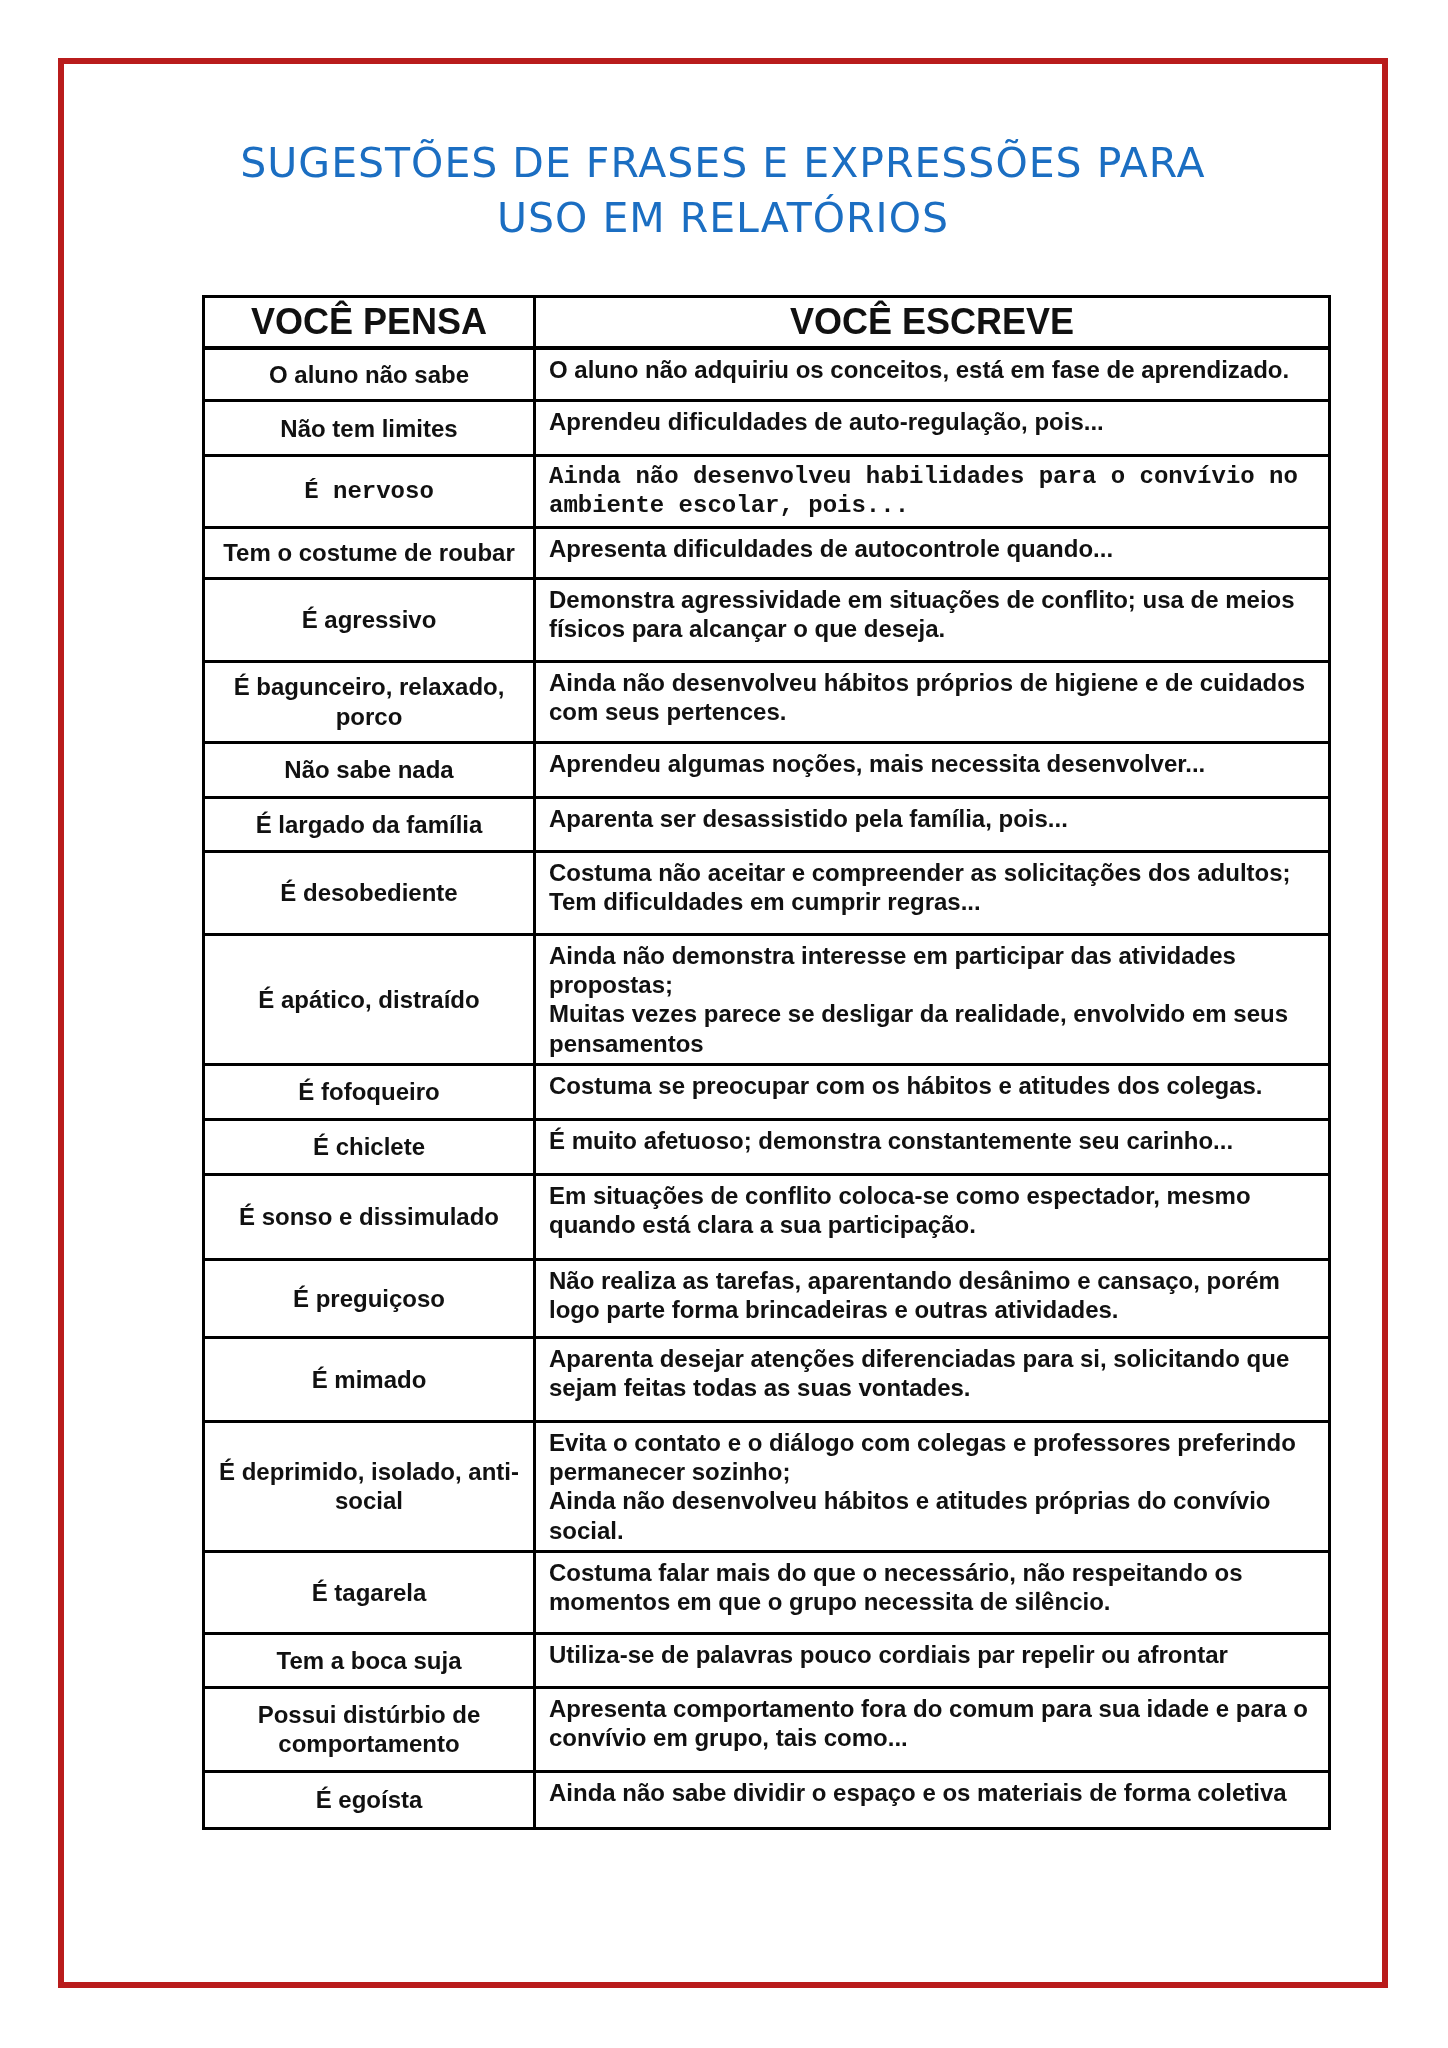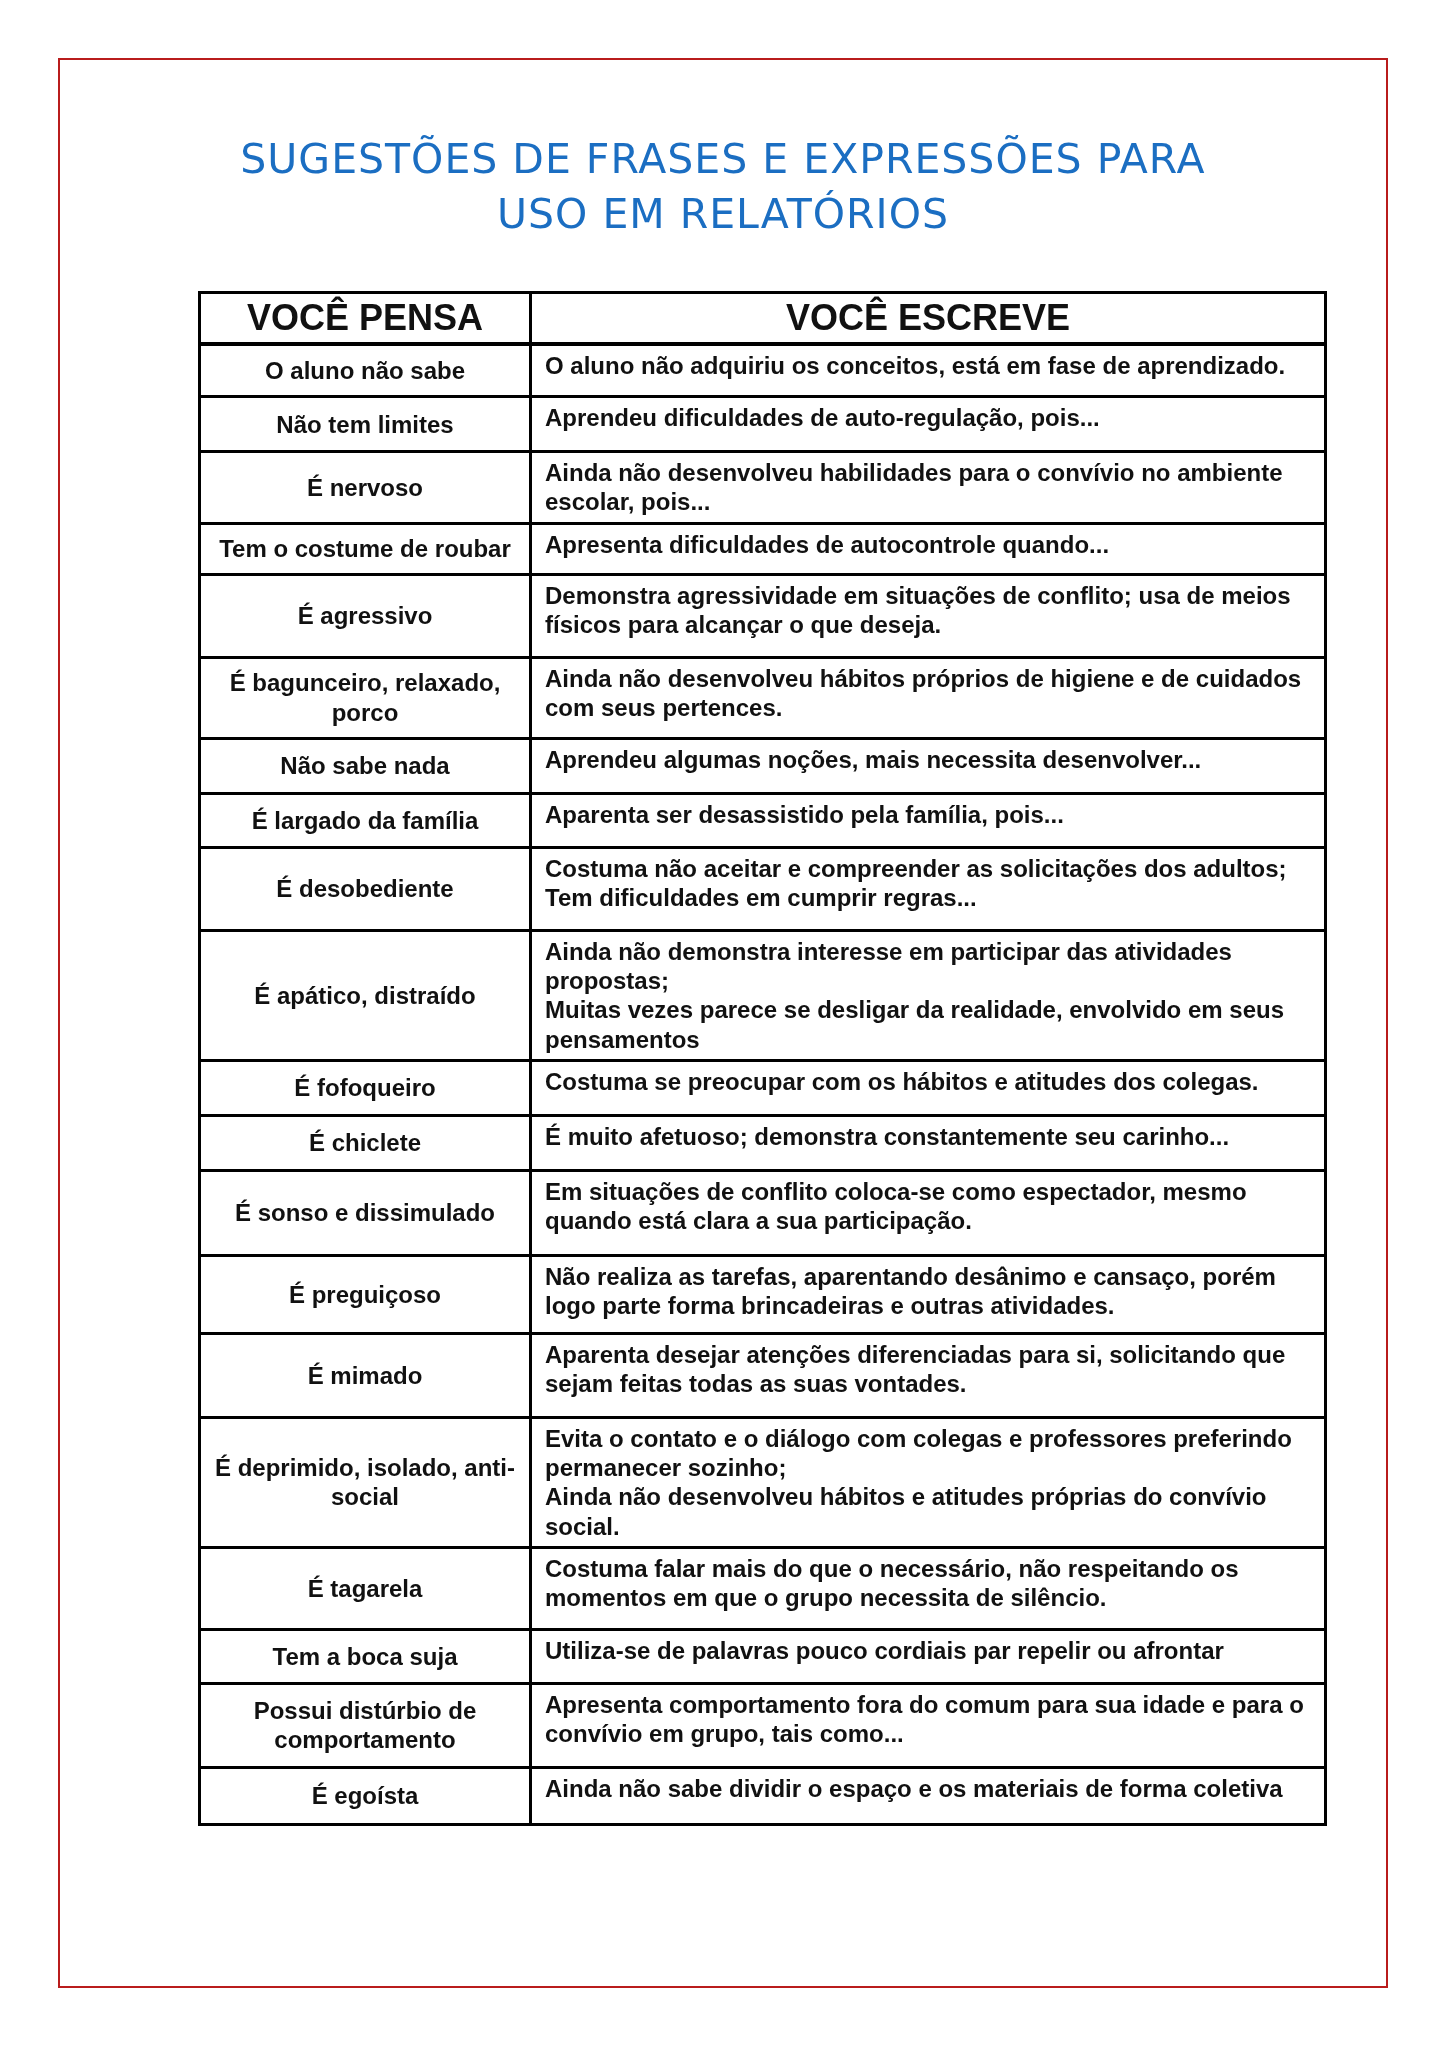--- a/index.html
+++ b/index.html
@@ -6,21 +6,21 @@
   body{
     width:1448px;height:2048px;
     background:#ffffff;
     font-family:"Liberation Sans", sans-serif;
     position:relative;
   }
   .page-frame{
     position:absolute;
     left:58px;top:58px;
     width:1330px;height:1930px;
-    border:2px solid #b91c1c;
+    border:6px solid #b91c1c;
     background:#ffffff;
     box-sizing:border-box;
   }
   .doc-title{
     margin-top:72px;
     text-align:center;
     font-family:"DejaVu Sans", sans-serif;
     font-size:41px;
     line-height:1.35;
     letter-spacing:1px;
@@ -57,21 +57,21 @@
     vertical-align:middle;
     padding:4px 8px;
   }
   td.escreve{
     text-align:left;
     vertical-align:top;
     padding:5px 10px 5px 13px;
     white-space:pre-line;
   }
   
-  tr.r1{height:53px;}  tr.r2{height:55px;}  tr.r3{height:62px;}
+  tr.r1{height:53px;}  tr.r2{height:55px;}  tr.r3{height:62px;font-family:Liberation Mono, monospace;}
   tr.r4{height:51px;}  tr.r5{height:83px;}  tr.r6{height:81px;}
   tr.r7{height:55px;}  tr.r8{height:54px;}  tr.r9{height:83px;}
   tr.r10{height:115px;} tr.r11{height:57px;} tr.r12{height:55px;}
   tr.r13{height:55px;}  tr.r14{height:85px;} tr.r15{height:78px;}
   tr.r16{height:84px;}  tr.r17{height:113px;} tr.r18{height:82px;}
   tr.r19{height:54px;}  tr.r20{height:84px;} tr.r21{height:57px;}
 </style>
 </head>
 <body>
 

